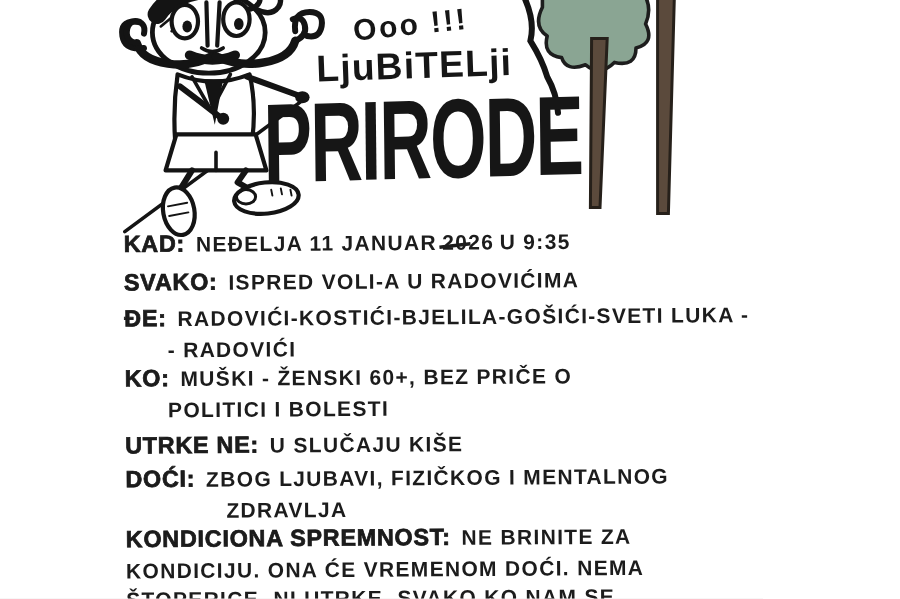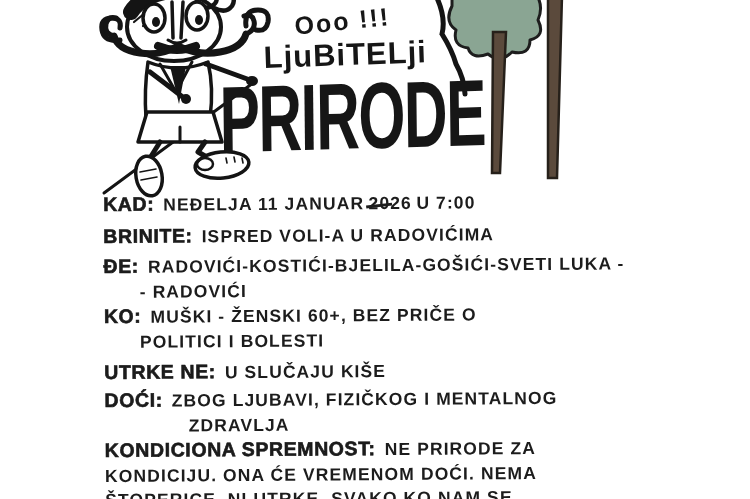--- a/index.html
+++ b/index.html
@@ -117,27 +117,27 @@
   <div class="exclaim hand">Ooo !!!</div>
   <div class="group-name hand">LjuBiTELji</div>
   <div class="big-title hand">PRIRODE</div>
 
   <div class="text-block">
 
     <div class="entry mb6">
       <div class="row">
         <span class="lbl">KAD:</span><span class="val">NEĐELJA 11 JANUAR</span>
         <span class="val year">2026</span>
-        <span class="val">U 7:00</span>
+        <span class="val">U 9:35</span>
       </div>
     </div>
 
     <div class="entry mb4">
       <div class="row">
-        <span class="lbl">BRINITE:</span><span class="val">ISPRED VOLI-A U RADOVIĆIMA</span>
+        <span class="lbl">SVAKO:</span><span class="val">ISPRED VOLI-A U RADOVIĆIMA</span>
       </div>
     </div>
 
     <div class="entry mb0">
       <div class="row">
         <span class="lbl">ĐE:</span><span class="val">RADOVIĆI-KOSTIĆI-BJELILA-GOŠIĆI-SVETI LUKA -</span>
       </div>
       <div class="cont ind36 val">- RADOVIĆI</div>
     </div>
 
@@ -156,20 +156,20 @@
 
     <div class="entry mb0">
       <div class="row">
         <span class="lbl">DOĆI:</span><span class="val">ZBOG LJUBAVI, FIZIČKOG I MENTALNOG</span>
       </div>
       <div class="cont ind84 val">ZDRAVLJA</div>
     </div>
 
     <div class="entry">
       <div class="row">
-        <span class="lbl">KONDICIONA SPREMNOST:</span><span class="val">NE PRIRODE ZA</span>
+        <span class="lbl">KONDICIONA SPREMNOST:</span><span class="val">NE BRINITE ZA</span>
       </div>
       <div class="cont val">KONDICIJU. ONA ĆE VREMENOM DOĆI. NEMA</div>
       <div class="cont val">ŠTOPERICE, NI UTRKE. SVAKO KO NAM SE</div>
     </div>
 
   </div>
 </div>
 
 </body></html>

